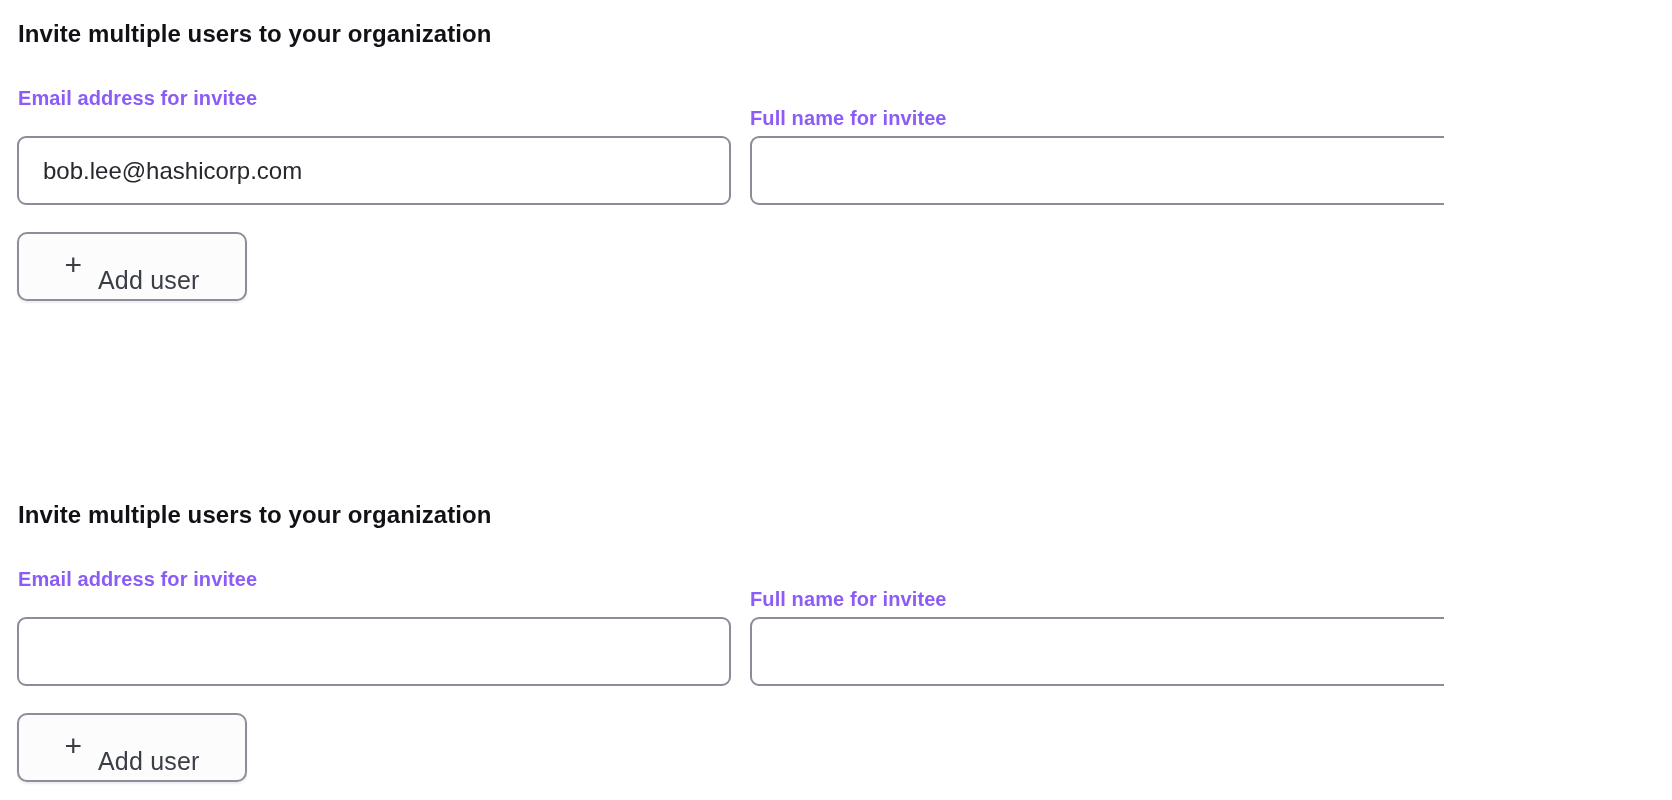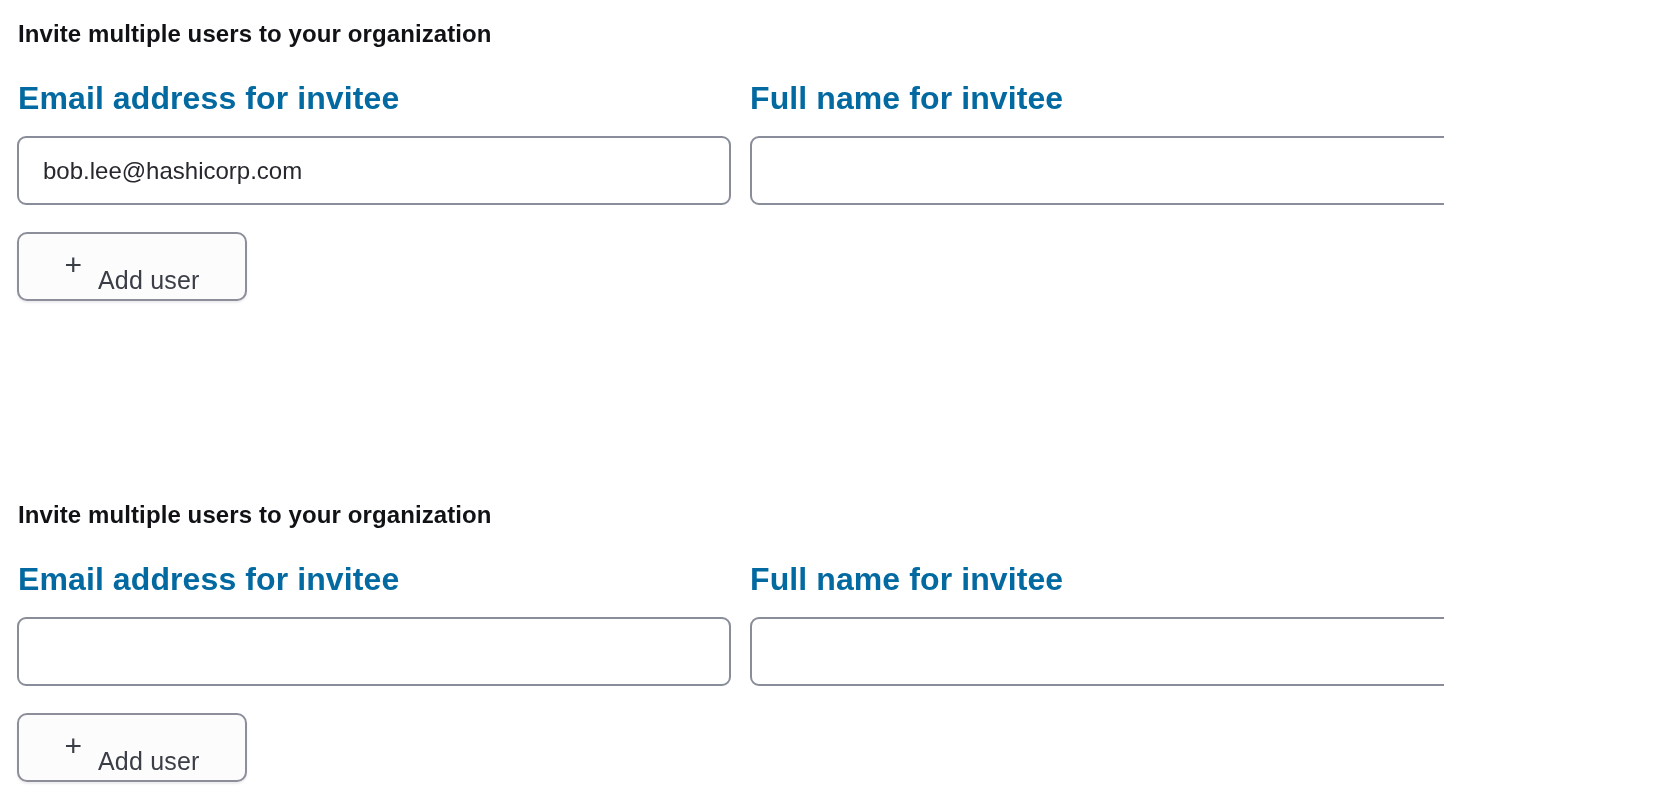--- a/index.html
+++ b/index.html
@@ -15,25 +15,25 @@
   .section-before{top:20px;}
   .section-after{top:501px;}
 
   .heading{
     position:absolute;left:18px;top:0;
     font-size:24px;font-weight:700;color:#101216;line-height:28px;
     letter-spacing:.1px;white-space:nowrap;
   }
   .field-label{
     position:absolute;top:64px;
-    font-size:32px;font-weight:700;color:#0369a1;line-height:28px;
+    font-size:20px;font-weight:700;color:#8b5cf6;line-height:28px;
     letter-spacing:.1px;white-space:nowrap;
   }
   .label-email{left:18px;}
-  .label-name{left:750px;}
+  .label-name{left:750px;margin-top:20px;}
 
   .text-input{
     position:absolute;top:116px;height:69px;
     box-sizing:border-box;
     border:2px solid #898d99;border-radius:9px;
     background:#ffffff;
     font-family:inherit;font-size:24px;color:#26282e;
     padding:0 20px;outline:none;
   }
   .input-email{left:17px;width:714px;padding-left:24px;}

